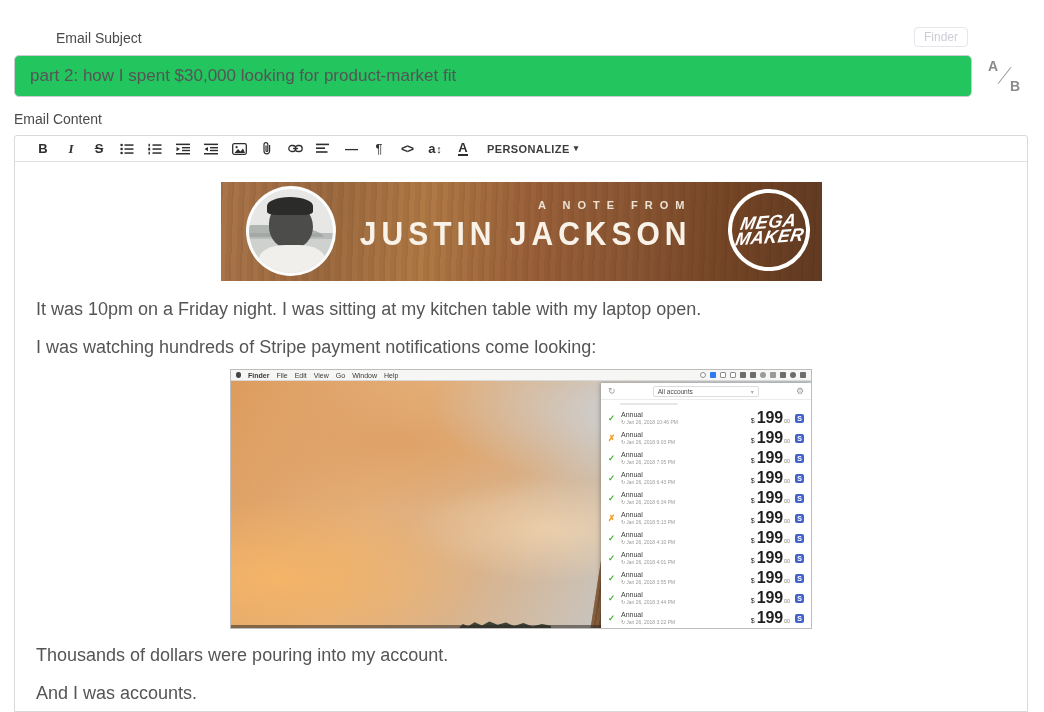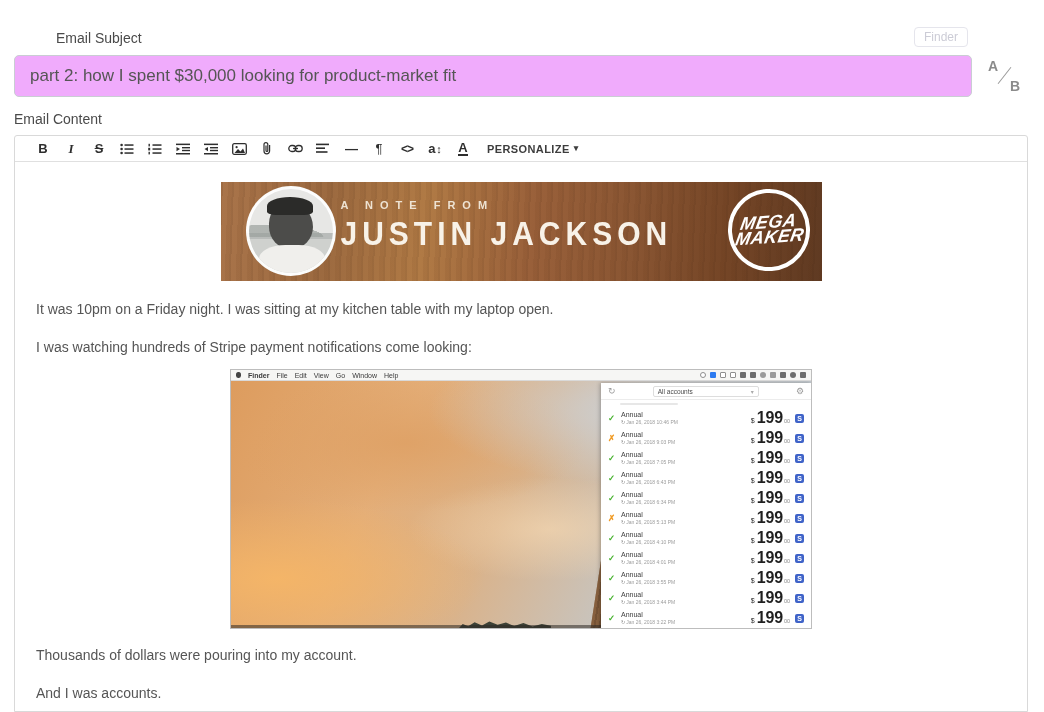--- a/index.html
+++ b/index.html
@@ -9,21 +9,21 @@
 
   .field-label { position:absolute; left:14px; font-size:14px; color:#4a4a4a; }
   .subject-label { top:30px;margin-left:42px; }
   .content-label { top:111px; }
 
   .draft-badge { position:absolute; top:27px; right:76px; padding:2px 9px;
     border:1px solid #e5e5ec; border-radius:4px; color:#ccccd6; font-size:12px; background:#fff; }
 
   .subject-input { position:absolute; left:14px; top:55px; width:958px; height:42px;
     border:1px solid #c9cdd3; border-radius:5px; padding:0 15px; font-size:17px;
-    color:#555; font-family:"Liberation Sans", sans-serif; outline:none; background:#f0abfc; }
+    color:#555; font-family:"Liberation Sans", sans-serif; outline:none; background:#22c55e; }
 
   .ab-toggle { position:absolute; left:986px; top:58px; width:36px; height:36px;
     color:#8b8b8b; cursor:pointer; }
   .ab-toggle .a { position:absolute; left:2px; top:0; font-size:14px; font-weight:bold; }
   .ab-toggle .b { position:absolute; right:2px; bottom:0; font-size:14px; font-weight:bold; }
   .ab-toggle .slash { position:absolute; left:8px; top:17px; width:21px; height:1px;
     background:#9a9a9a; transform:rotate(-52deg); }
 
   .editor { position:absolute; left:14px; top:135px; width:1014px; height:577px;
     border:1px solid #d9d9d9; border-radius:3px 3px 0 0; background:#fff; }
@@ -57,32 +57,32 @@
     border:3px solid rgba(255,255,255,.92); overflow:hidden;
     background:linear-gradient(180deg,#e7e7e5 0 52%, #b9bcba 52% 60%, #cfd1ce 60% 100%); }
   .banner-photo .hills { position:absolute; left:0; top:34px; width:100%; height:14px;
     background:radial-gradient(ellipse at 20% 100%, #9aa09c 0 60%, transparent 61%); opacity:.7; }
   .banner-photo .head { position:absolute; left:20px; top:14px; width:44px; height:46px;
     border-radius:46% 54% 50% 50%; background:#4c4c4a; }
   .banner-photo .hair { position:absolute; left:18px; top:8px; width:46px; height:18px;
     border-radius:50% 50% 20% 20%; background:#2b2b29; }
   .banner-photo .body { position:absolute; left:10px; top:56px; width:66px; height:34px;
     border-radius:40% 40% 0 0; background:#f0efec; }
-  .banner-titles { position:absolute; left:120px; right:130px; top:17px; text-align:left; }
+  .banner-titles { position:absolute; left:120px; right:130px; top:17px; text-align:right; }
   .banner-eyebrow { font-size:11px; font-weight:bold; letter-spacing:7px; color:#eee3d3; }
   .banner-name { display:inline-block; margin-top:6px; font-size:30px; font-weight:bold;
     letter-spacing:5px; color:#f8f2e8; transform:scaleY(1.12); white-space:nowrap; }
   .banner-logo { position:absolute; right:12px; top:7px; width:82px; height:82px; border-radius:50%;
     border:4px solid #fff; display:flex; flex-direction:column; align-items:center;
     justify-content:center; transform:rotate(-4deg); }
   .banner-logo span { color:#fff; font-weight:bold; font-style:italic; font-size:18px;
     line-height:15px; letter-spacing:.5px; transform:skewX(-14deg); }
 
   
-  .para { margin:21px 0 0 21px; font-size:14px; line-height:15px; color:#555; }
+  .para { margin:21px 0 0 21px; font-size:18px; line-height:15px; color:#555; }
   .para.p2 { margin-top:23px; }
   .para.p3 { margin-top:20px; }
   .para.p4 { margin-top:23px; }
 
   
   .shot { position:relative; width:580px; height:258px; margin:15px auto 0;
     box-shadow:0 0 0 1px #bdbdbd; background:#ddd; overflow:hidden; }
   .menubar { position:absolute; top:0; left:0; right:0; height:11px; background:#f6f6f4;
     border-bottom:1px solid #d9d9d9; display:flex; align-items:center; padding:0 5px;
     font-size:7px; color:#3a3a3a; gap:7px; z-index:3; }

